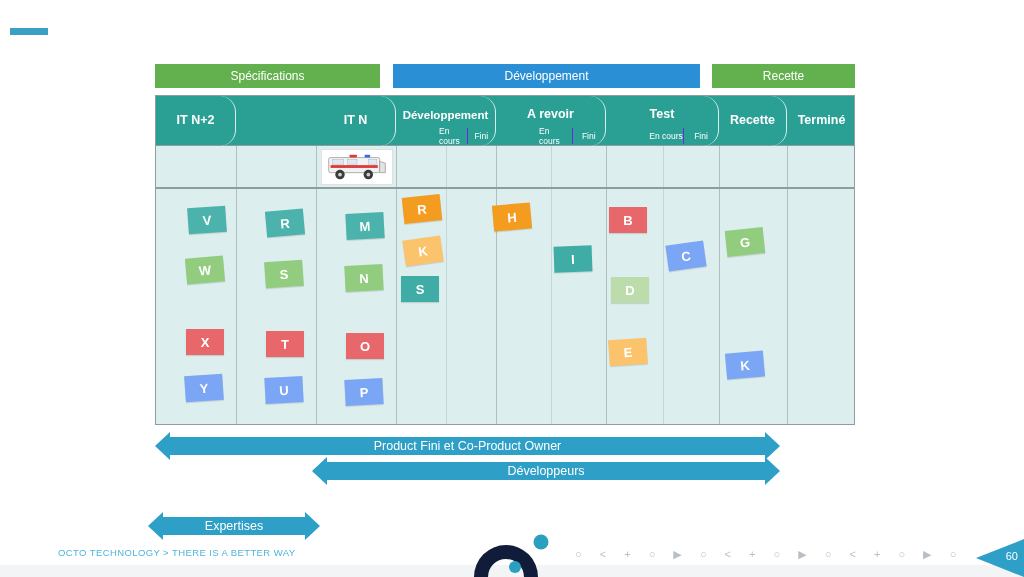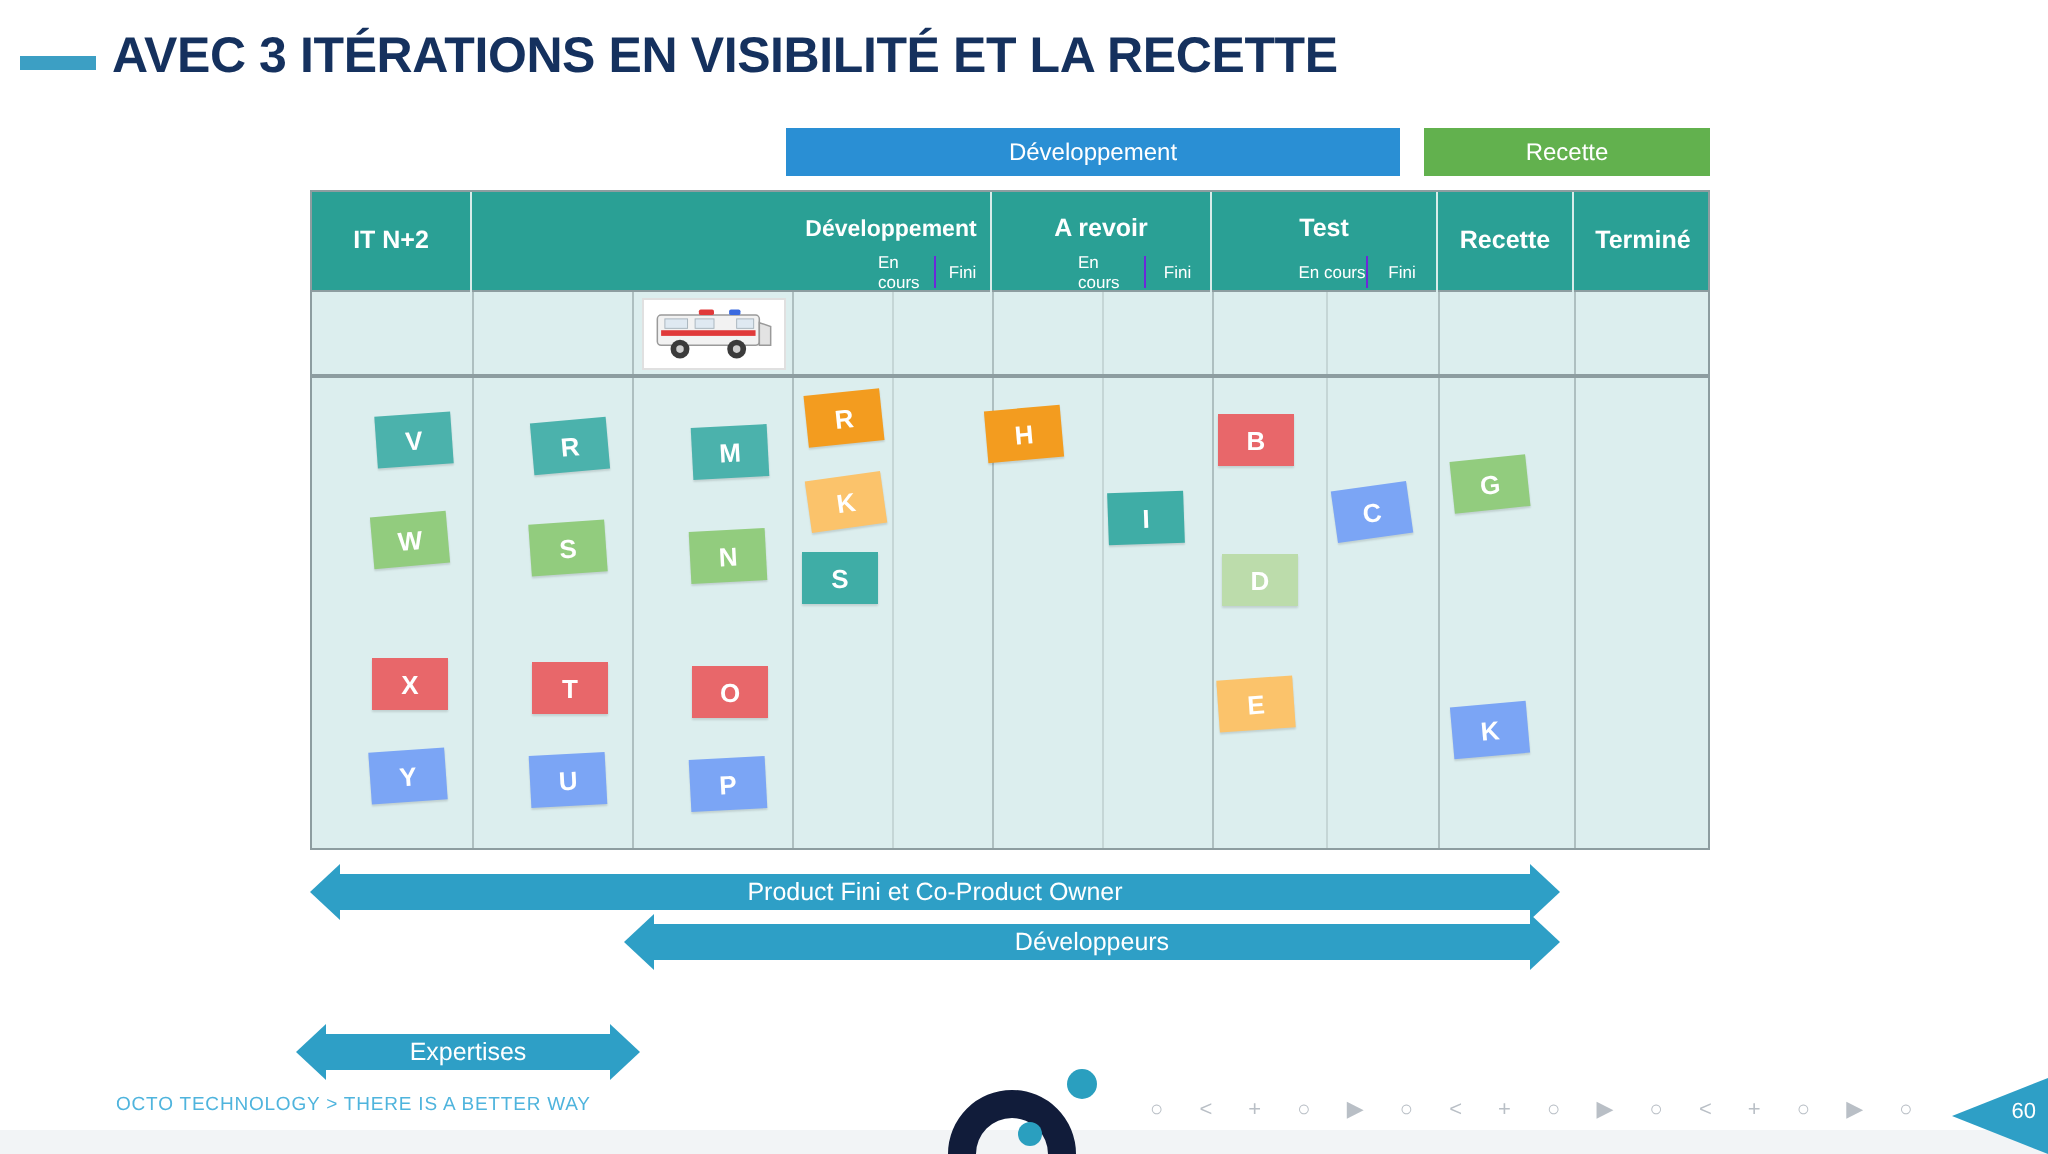--- a/index.html
+++ b/index.html
@@ -47,21 +47,21 @@
     background:#2aa095;
     box-sizing:border-box;
     border-bottom:1px solid #8d9da0;
   }
   .hdr-cell{
     position:absolute;top:0;height:50px;
     box-sizing:border-box;
     border-right:1px solid #d8ecea;
     color:#ffffff;
     display:flex;flex-direction:column;
-    align-items:center;justify-content:center;
+    align-items:center;justify-content:center;border-radius:16px;
   }
   .hdr-cell.last{border-right:none;text-align:right;}
   .hdr-title{font-size:12.5px;font-weight:bold;line-height:1.1;white-space:nowrap;}
   .hdr-title.wide{font-size:11.5px;}
   .hdr-sub-row{
     position:absolute;left:0;bottom:2px;width:100%;height:16px;
     display:flex;
   }
   .hdr-sub{
     flex:1;font-size:8.5px;color:#ffffff;
@@ -151,36 +151,41 @@
   #page-badge .num{
     position:absolute;right:6px;top:11px;
     font-size:11px;color:#ffffff;
   }
 </style>
 </head>
 <body>
 
 <div id="slide-title-row">
   <div id="title-dash"></div>
-  <div id="slide-title">AVEC 3 ITÉRATIONS EN VISIBILITÉ ET LA RECETTE</div>
 </div>
 
 <div id="phase-banners">
+    <div class="phase-banner" style="left: 0px; width: 225px; background: rgb(98, 177, 78);">
+      <span>Spécifications</span>
+    </div>
     <div class="phase-banner" style="left: 238px; width: 307px; background: rgb(42, 143, 212);">
       <span>Développement</span>
     </div>
     <div class="phase-banner" style="left: 557px; width: 143px; background: rgb(98, 177, 78);">
       <span>Recette</span>
     </div>
   </div>
 
 <div id="board">
   <div id="board-header">
       <div class="hdr-cell" style="left: 0px; width: 80px;">
         <div class="hdr-title">IT N+2</div>
+      </div>
+      <div class="hdr-cell" style="left: 160px; width: 80px;">
+        <div class="hdr-title">IT N</div>
       </div>
       <div class="hdr-cell" style="left: 240px; width: 100px;">
         <div class="hdr-title wide" style="margin-bottom: 12px;">Développement</div>
         <div class="hdr-sub-row">
           <div class="hdr-sub divider">En cours</div>
           <div class="hdr-sub">Fini</div>
         </div>
       </div>
       <div class="hdr-cell" style="left: 340px; width: 110px; align-items: center;">
         <div class="hdr-title" style="margin-bottom: 12px;">A revoir</div>

